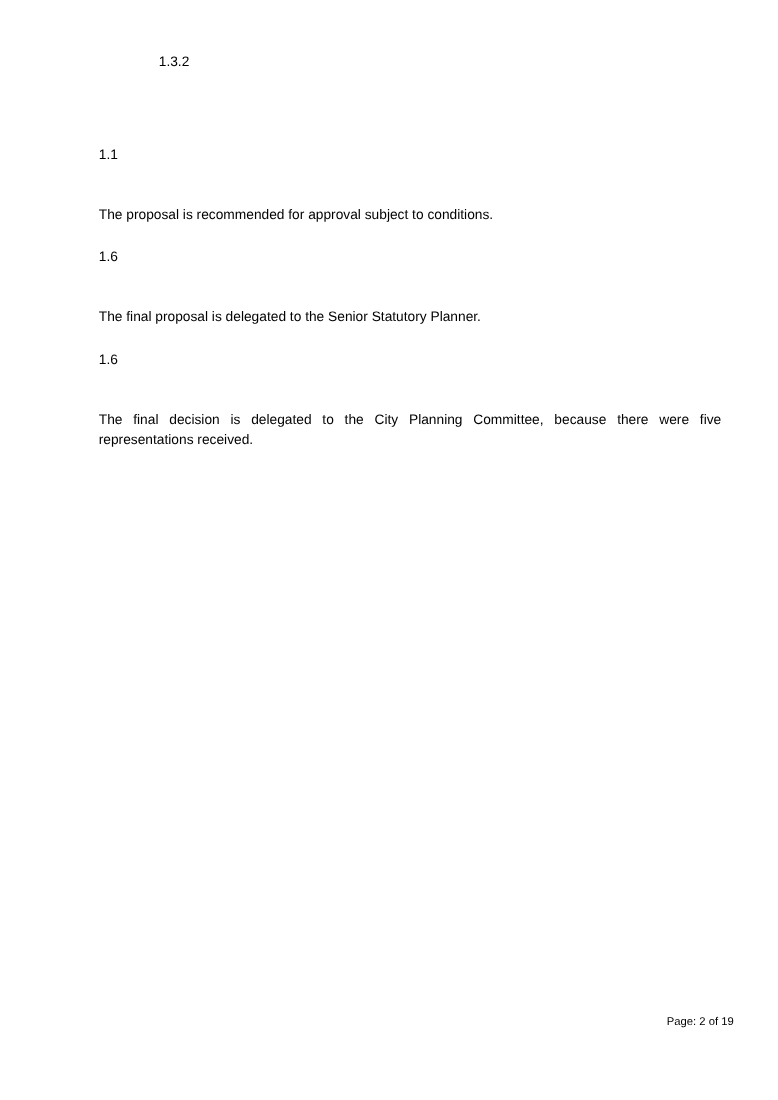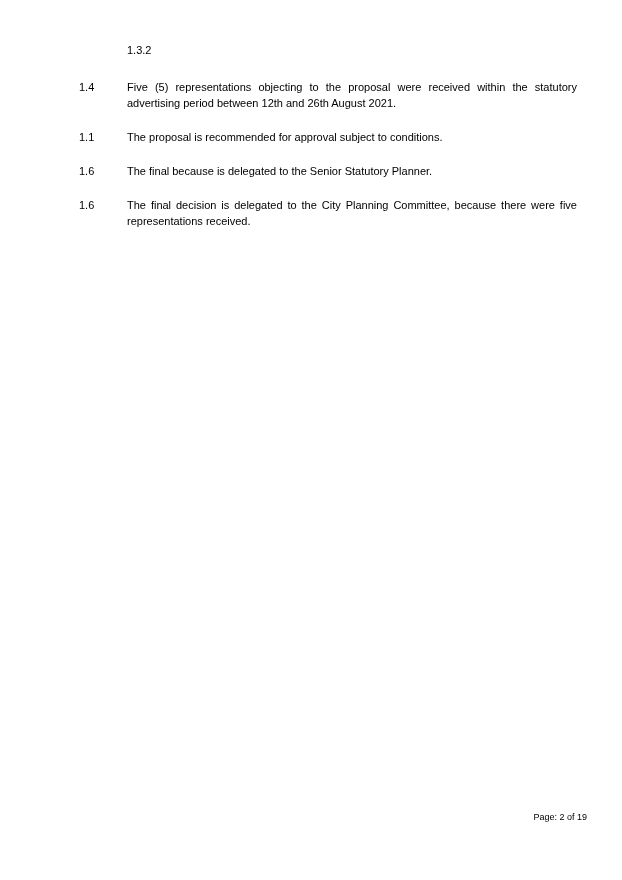--- a/index.html
+++ b/index.html
@@ -21,20 +21,21 @@
   .content {
     position: absolute;
     left: 79px;
     top: 42px;
     width: 498px; 
   }
   .row {
     display: flex;
     align-items: flex-start;
     margin: 0 0 18px 0;
+    flex-direction: column;
   }
   .heading-row {
     margin-left: 48px;   
     margin-bottom: 21px;
   }
   .heading-num {
     width: 53px;         
     flex: 0 0 53px;
   }
   .heading-text {
@@ -61,33 +62,29 @@
 </head>
 <body>
 
 <div class="page">
   <div class="content">
 
     <div class="row heading-row">
       <span class="heading-num">1.3.2</span>
     </div>
 
-    <div class="row">
-      <span class="para-num">1.4</span>
-      <p class="para-text">Five (5) representations objecting to the proposal were received within the statutory advertising period between 12th and 26th August 2021.</p>
-    </div>
 
     <div class="row">
       <span class="para-num">1.1</span>
       <p class="para-text">The proposal is recommended for approval subject to conditions.</p>
     </div>
 
     <div class="row">
       <span class="para-num">1.6</span>
-      <p class="para-text">The final because is delegated to the Senior Statutory Planner.</p>
+      <p class="para-text">The final proposal is delegated to the Senior Statutory Planner.</p>
     </div>
 
     <div class="row">
       <span class="para-num">1.6</span>
       <p class="para-text">The final decision is delegated to the City Planning Committee, because there were five representations received.</p>
     </div>
 
   </div>
 
   <div class="footer">

